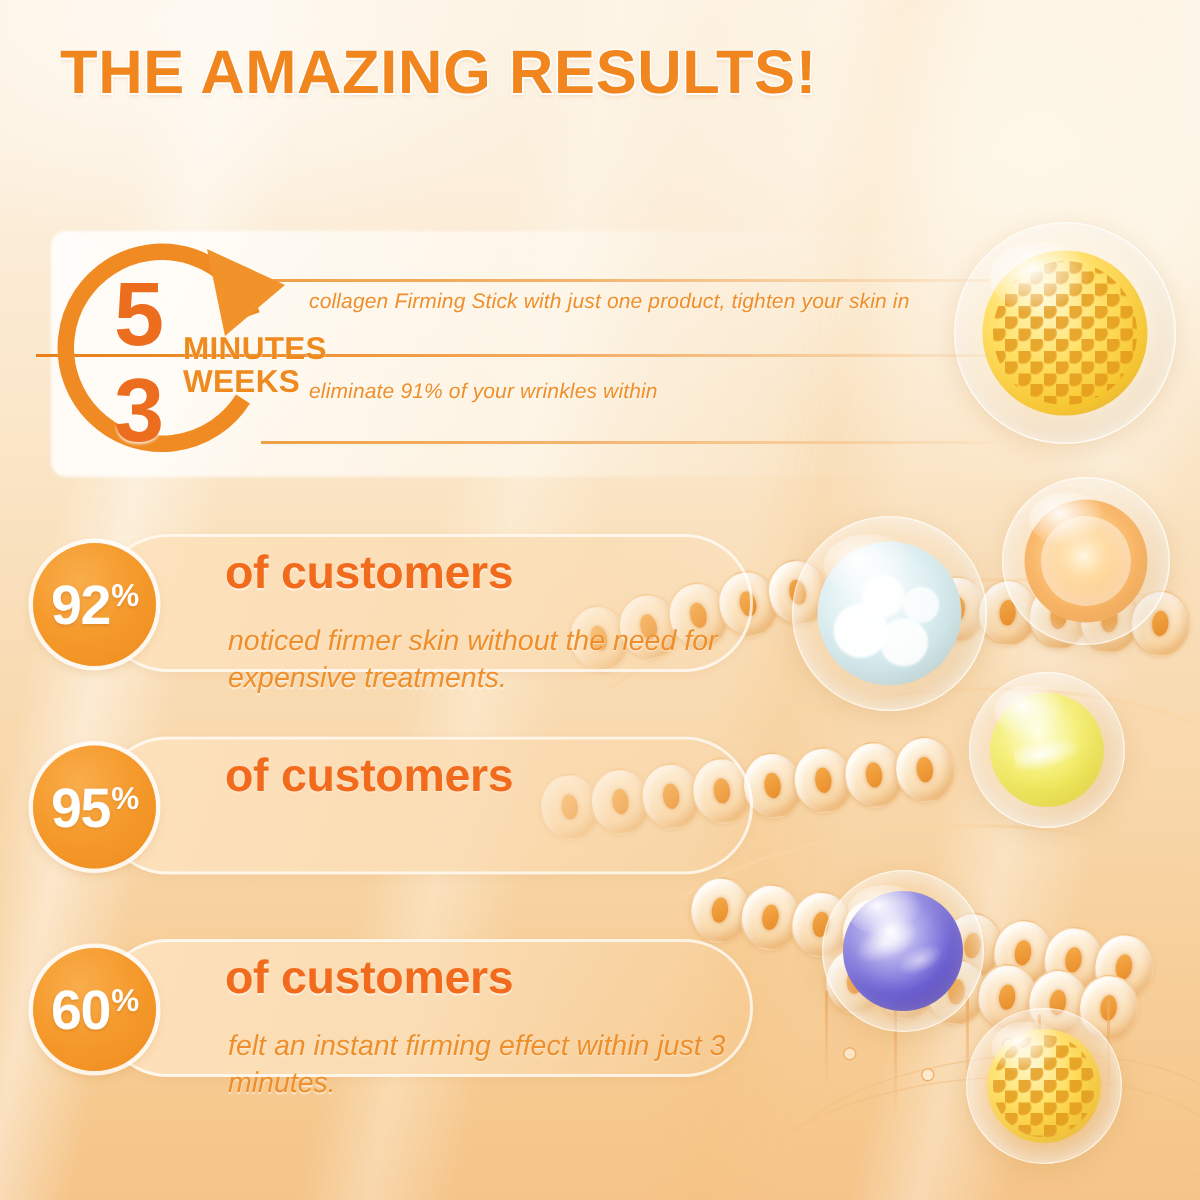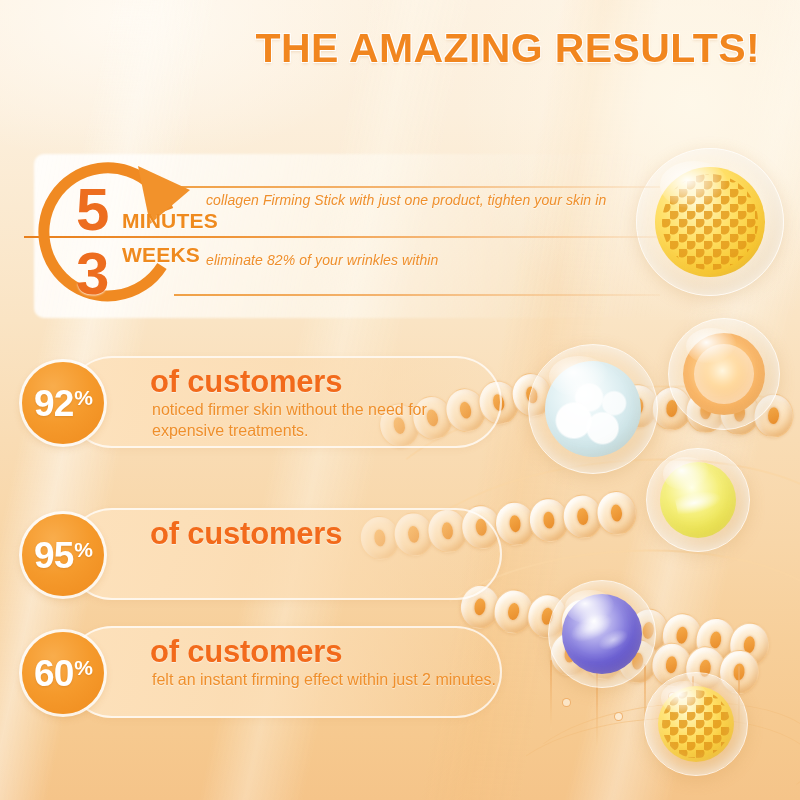--- a/index.html
+++ b/index.html
@@ -145,21 +145,21 @@
     position:absolute; left:40px; top:24px; width:720px;
     font-size:41px; font-weight:bold; line-height:1.18;
     letter-spacing:.4px; color:#f1861f;
     text-shadow:
       -1px -1px 0 rgba(255,255,255,.92),
        1px -1px 0 rgba(255,255,255,.92),
       -1px  1px 0 rgba(255,255,255,.92),
        1px  1px 0 rgba(255,255,255,.92),
        0 2px 3px rgba(190,110,30,.18);
   }
-  .headline .l2 { display:block;text-align:right; }
+  .headline .l2 { display:block; }
 
   
   .timepanel { position:absolute; left:24px; top:148px; width:640px; height:176px; }
 
   .panel-sheen {
     position:absolute; left:10px; top:6px; width:618px; height:164px;
     background:linear-gradient(100deg, rgba(255,255,255,.88) 0%, rgba(255,253,247,.62) 45%, rgba(255,250,240,.12) 78%, rgba(255,250,240,0) 100%);
     border-radius:10px; filter:blur(1px);
   }
 
@@ -179,36 +179,36 @@
     position:absolute; font-weight:bold; color:#ed6d1f; line-height:1;
     font-size:60px; letter-spacing:-1px;
     text-shadow:0 1px 2px rgba(255,255,255,.8);
   }
   .unit {
     position:absolute; font-weight:bold; color:#ef8a1e; line-height:1;
     font-size:21px; letter-spacing:.2px;
     text-shadow:0 1px 1px rgba(255,255,255,.8);
   }
   .num5  { left:52px;  top:32px; }
-  .unit5 { left:98px;  top:62px; }
+  .unit5 { left:98px;  top:74px; }
   .num3  { left:52px;  top:96px; }
   .unit3 { left:98px;  top:96px; }
 
   .phrase {
     position:absolute; font-style:italic; color:#ef8f2b;
     font-size:14px; line-height:1.28; letter-spacing:.1px;
     text-shadow:0 1px 1px rgba(255,255,255,.75);
   }
   .phrase-1 { left:182px; top:44px;  width:430px; }
   .phrase-2 { left:182px; top:104px; width:440px; }
 
   
   .pill-wrap { position:absolute; left:22px; width:480px; height:92px; }
   .p1 { top:356px; }
-  .p2 { top:491px;margin-top:17px; }
+  .p2 { top:491px; }
   .p3 { top:626px; }
 
   .pill {
     position:absolute; left:44px; top:0; width:436px; height:92px;
     border-radius:46px;
     background:linear-gradient(96deg,
       rgba(253,226,189,.95) 0%,
       rgba(252,223,184,.92) 34%,
       rgba(251,220,178,.72) 62%,
       rgba(250,218,175,.30) 85%,
@@ -229,22 +229,22 @@
     display:flex; align-items:flex-start;
   }
   .pct .sym { font-size:21px; margin-top:2px; margin-left:1px; }
 
   .pill-head {
     position:absolute; left:128px; top:8px;
     font-size:31px; font-weight:bold; color:#f26a1b; letter-spacing:-.2px;
     text-shadow:0 1px 1px rgba(255,255,255,.6);
   }
   .pill-body {
-    position:absolute; left:130px; top:44px; width:350px;
-    font-size:16px; color:#ef8f2b; line-height:1.3;
+    position:absolute; left:130px; top:60px; width:350px;
+    font-size:19px; font-style:italic; color:#ef8f2b; line-height:1.3;
     text-shadow:0 1px 1px rgba(255,255,255,.6);
   }
 </style>
 </head>
 <body>
 
 <div id="stage">
 
   <div class="bg-base"></div>
   <div class="bg-streaks"></div>
@@ -384,21 +384,21 @@
                A 64 64 0 1 0 132 112" fill="none" stroke="#f08a22" stroke-width="11" stroke-linecap="butt"></path>
       <polygon points="108,12 160,36 120,70" fill="#f2922b"></polygon>
     </svg>
 
     <div class="bignum num5">5</div>
     <div class="unit unit5">MINUTES</div>
     <div class="bignum num3">3</div>
     <div class="unit unit3">WEEKS</div>
 
     <div class="phrase phrase-1">collagen Firming Stick with just one product, tighten your skin in</div>
-    <div class="phrase phrase-2">eliminate 82% of your wrinkles within</div>
+    <div class="phrase phrase-2">eliminate 91% of your wrinkles within</div>
   </div>
 
   <div class="pill-wrap p1">
     <div class="pill"></div>
     <div class="circle-badge">
       <div class="pct">
         <span>92</span>
         <span class="sym">%</span>
       </div>
     </div>
@@ -419,16 +419,16 @@
 
   <div class="pill-wrap p3">
     <div class="pill"></div>
     <div class="circle-badge">
       <div class="pct">
         <span>60</span>
         <span class="sym">%</span>
       </div>
     </div>
     <div class="pill-head">of customers</div>
-    <div class="pill-body">felt an instant firming effect within just 2 minutes.</div>
+    <div class="pill-body">felt an instant firming effect within just 3 minutes.</div>
   </div>
 
 </div>
 
 </body></html>

